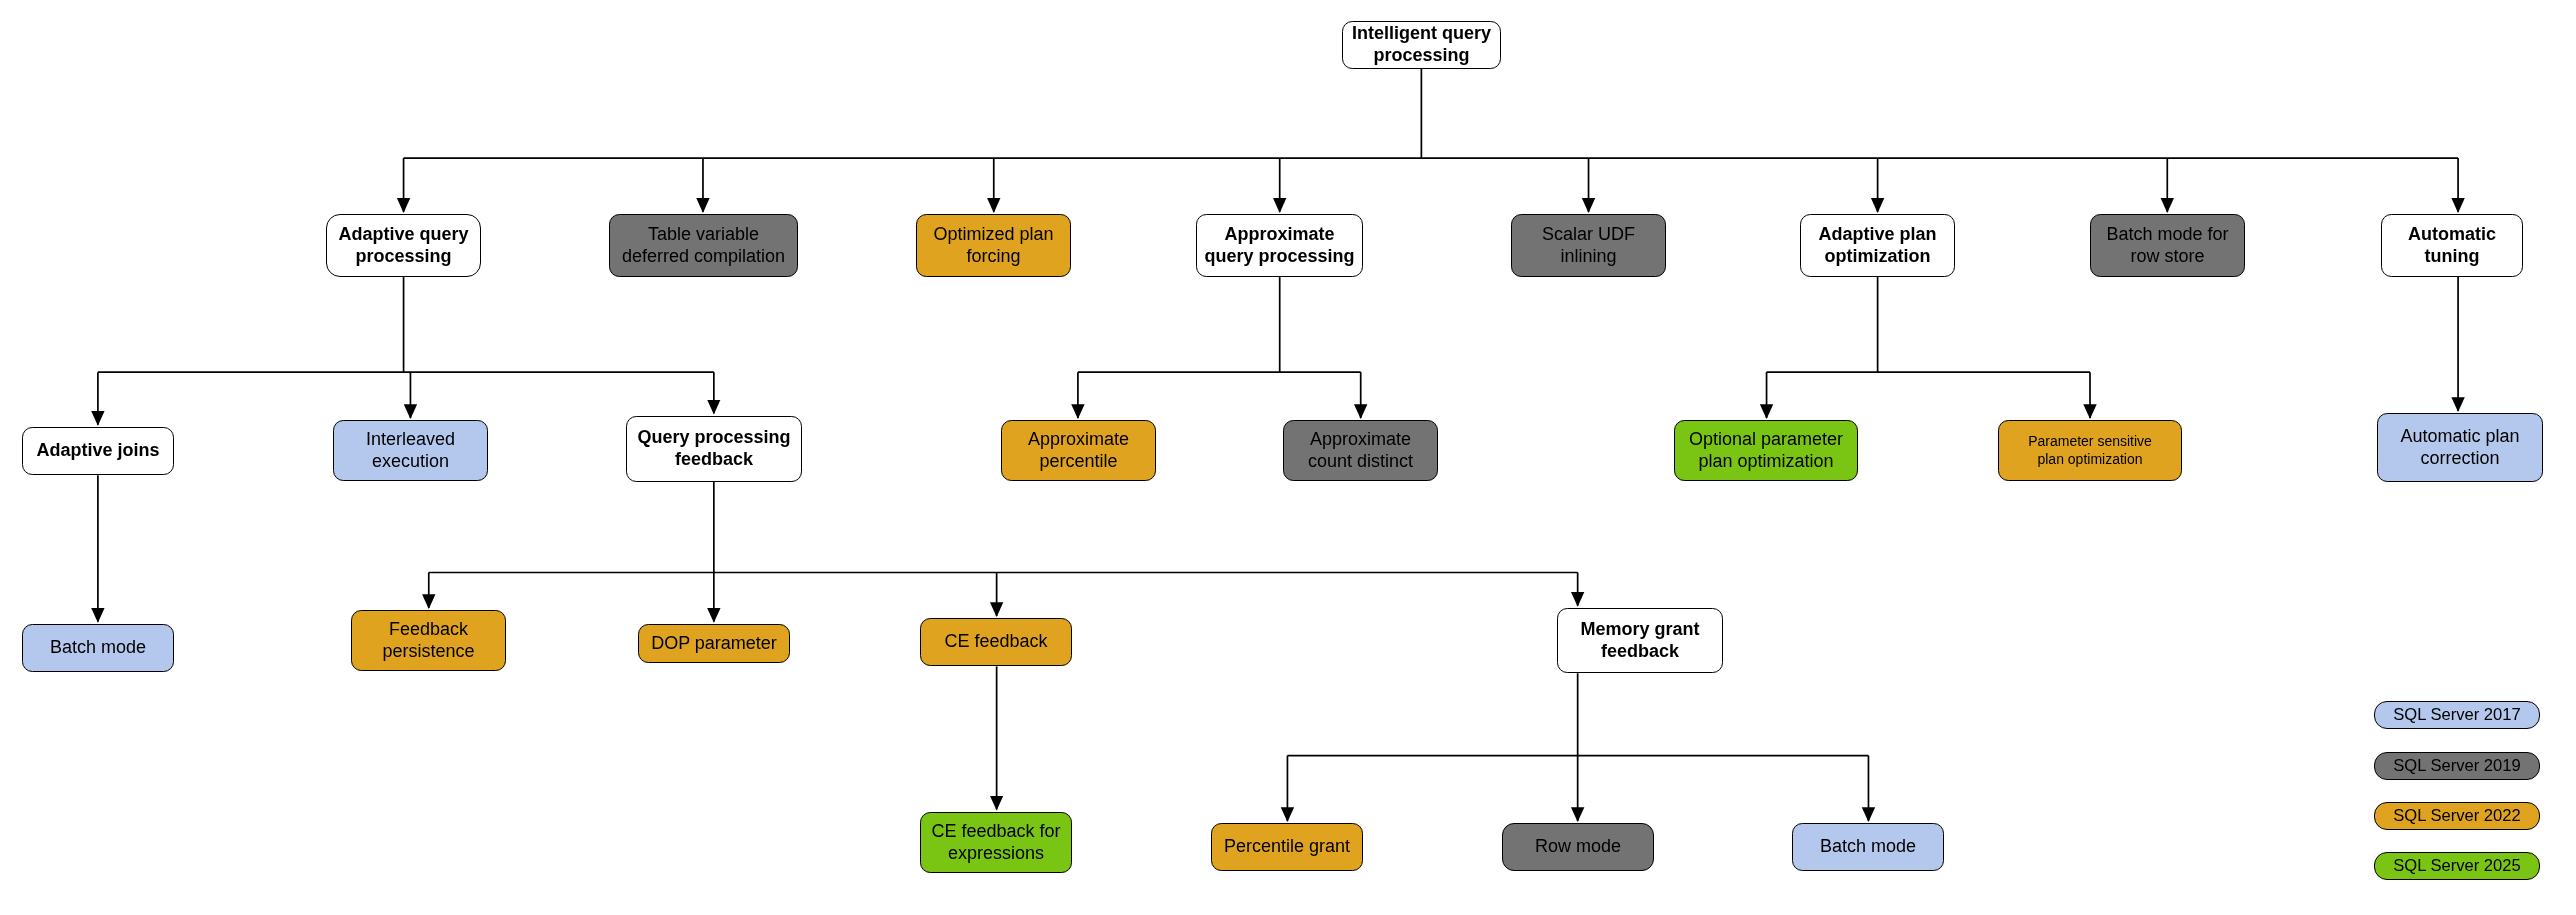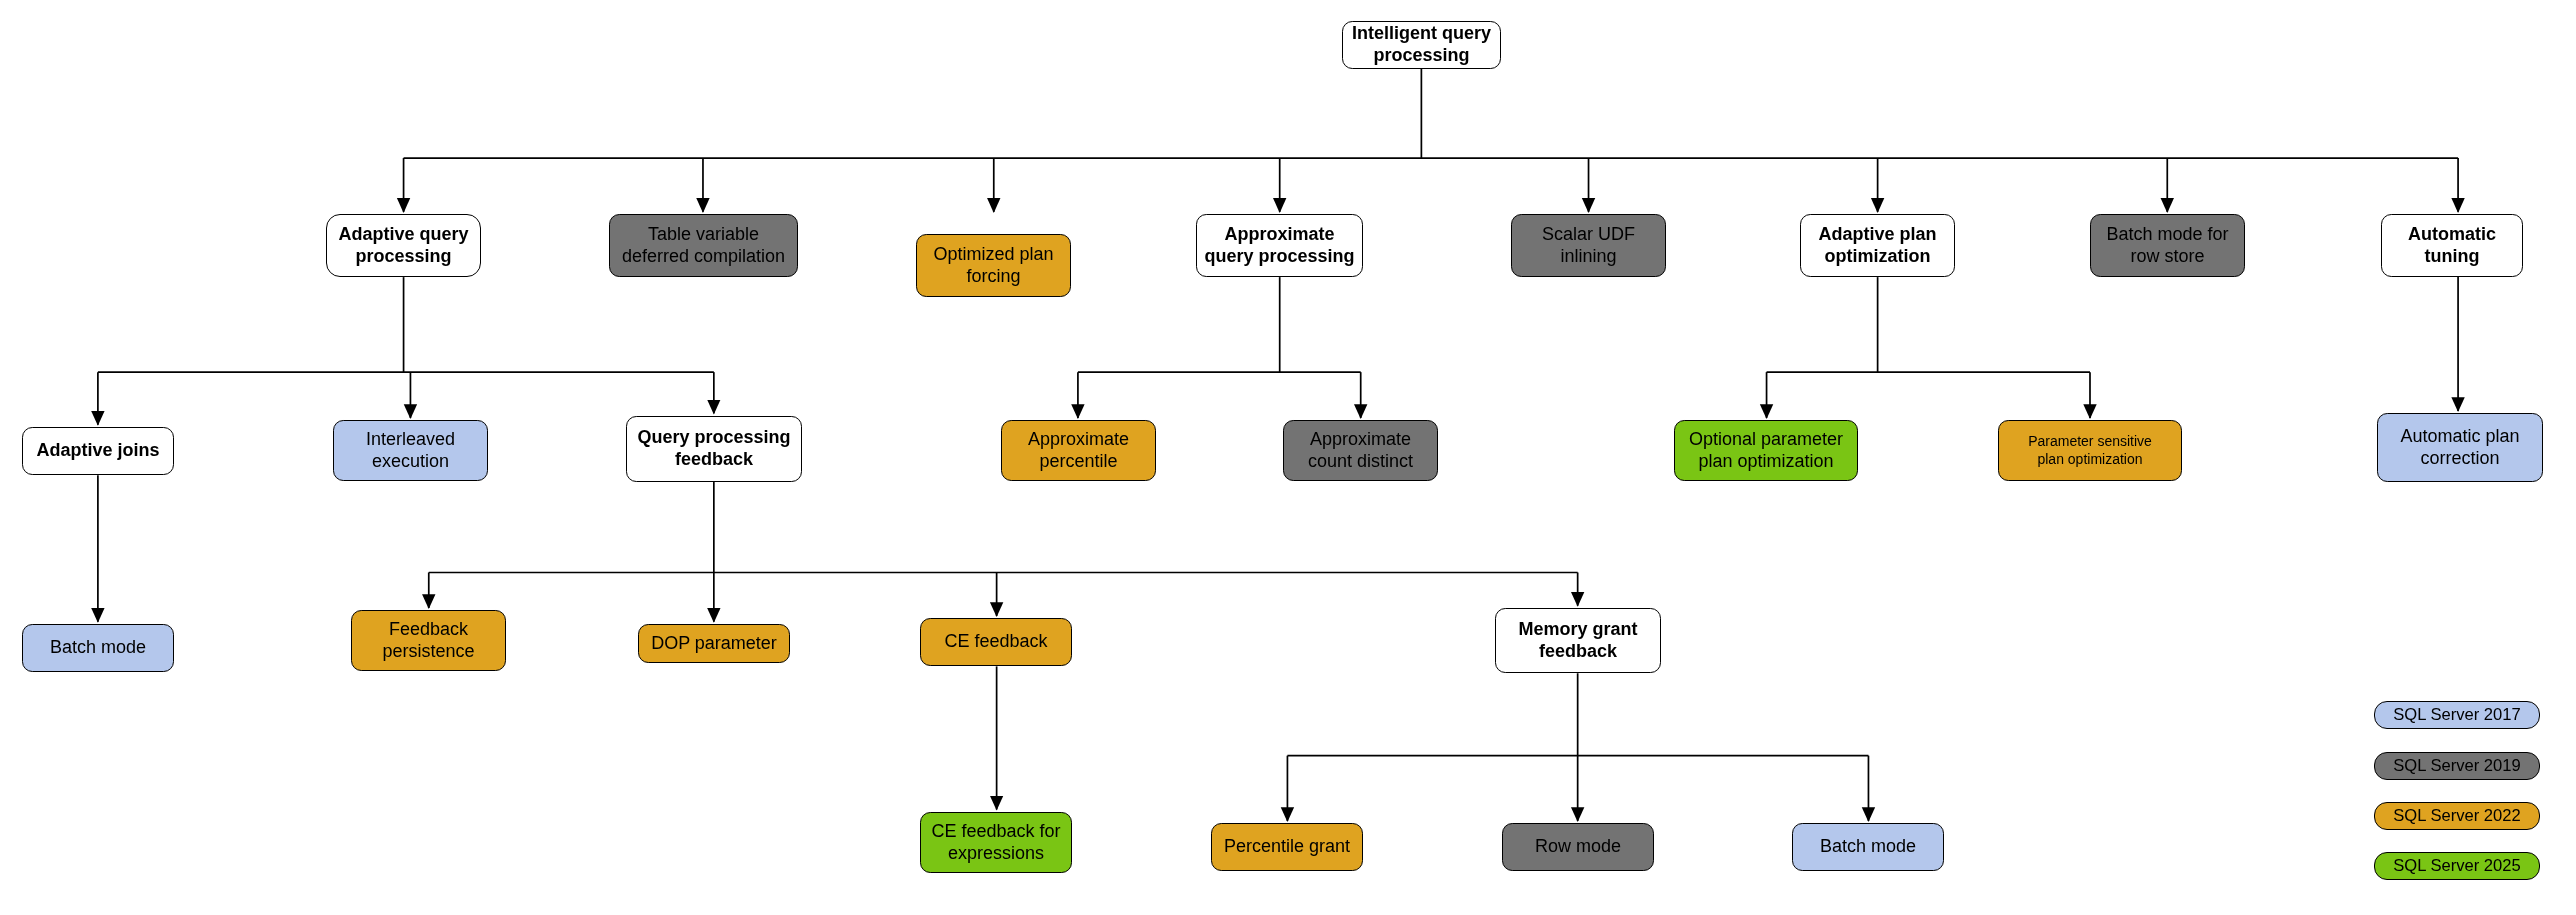--- a/index.html
+++ b/index.html
@@ -106,21 +106,21 @@
         <path d="M 2756 1320 L 2756 1434" marker-end="url(#arrow)"></path>
         <path d="M 3264 1320 L 3264 1434" marker-end="url(#arrow)"></path>
       </g>
   </svg>
   <div id="node-layer">
       <div class="node vnone bold" style="left: 1342px; top: 20.6px; width: 159px; height: 48px; font-size: 18px;">Intelligent query processing</div>
       <div class="node vnone bold" style="left: 326px; top: 214px; width: 155px; height: 63px; font-size: 18px; border-radius: 14px;">Adaptive query
 processing</div>
       <div class="node v2019" style="left: 609px; top: 214px; width: 189px; height: 63px; font-size: 18px;">Table variable
 deferred compilation</div>
-      <div class="node v2022" style="left: 916px; top: 214px; width: 155px; height: 63px; font-size: 18px; margin-top: 20px;">Optimized plan
+      <div class="node v2022" style="left: 916px; top: 214px; width: 155px; height: 63px; font-size: 18px;">Optimized plan
 forcing</div>
       <div class="node vnone bold" style="left: 1196px; top: 214px; width: 167px; height: 63px; font-size: 18px;">Approximate
 query processing</div>
       <div class="node v2019" style="left: 1511px; top: 214px; width: 155px; height: 63px; font-size: 18px;">Scalar UDF
 inlining</div>
       <div class="node vnone bold" style="left: 1800px; top: 214px; width: 155px; height: 63px; font-size: 18px;">Adaptive plan
 optimization</div>
       <div class="node v2019" style="left: 2090px; top: 214px; width: 155px; height: 63px; font-size: 18px;">Batch mode for
 row store</div>
       <div class="node vnone bold" style="left: 2381px; top: 214px; width: 142px; height: 63px; font-size: 18px;">Automatic
@@ -138,26 +138,26 @@
 plan optimization</div>
       <div class="node v2022" style="left: 1998px; top: 420px; width: 184px; height: 61px; font-size: 14px;">Parameter sensitive
 plan optimization</div>
       <div class="node v2017" style="left: 2377px; top: 413px; width: 166px; height: 69px; font-size: 18px;">Automatic plan
 correction</div>
       <div class="node v2017" style="left: 22px; top: 624px; width: 152px; height: 48px; font-size: 18px;">Batch mode</div>
       <div class="node v2022" style="left: 351px; top: 610px; width: 155px; height: 61px; font-size: 18px;">Feedback
 persistence</div>
       <div class="node v2022" style="left: 638px; top: 624px; width: 152px; height: 39px; font-size: 18px;">DOP parameter</div>
       <div class="node v2022" style="left: 920px; top: 618px; width: 152px; height: 48px; font-size: 18px;">CE feedback</div>
-      <div class="node vnone bold" style="left: 1495px; top: 608px; width: 166px; height: 65px; font-size: 18px;">Memory grant
+      <div class="node vnone bold" style="left: 1557px; top: 608px; width: 166px; height: 65px; font-size: 18px;">Memory grant
 feedback</div>
       <div class="node v2025" style="left: 920px; top: 812px; width: 152px; height: 61px; font-size: 18px;">CE feedback for
 expressions</div>
       <div class="node v2022" style="left: 1211px; top: 823px; width: 152px; height: 48px; font-size: 18px;">Percentile grant</div>
-      <div class="node v2019" style="left: 1502px; top: 823px; width: 152px; height: 48px; font-size: 18px;">Row mode</div>
+      <div class="node v2019" style="left: 1502px; top: 823px; width: 152px; height: 48px; font-size: 18px; border-radius: 12px;">Row mode</div>
       <div class="node v2017" style="left: 1792px; top: 823px; width: 152px; height: 48px; font-size: 18px;">Batch mode</div>
     </div>
   <div id="legend-layer">
       <div class="legend-item v2017" style="left: 2374px; top: 701px; width: 166px; height: 27.5px;">SQL Server 2017</div>
       <div class="legend-item v2019" style="left: 2374px; top: 752px; width: 166px; height: 27.5px;">SQL Server 2019</div>
       <div class="legend-item v2022" style="left: 2374px; top: 802px; width: 166px; height: 27.5px;">SQL Server 2022</div>
       <div class="legend-item v2025" style="left: 2374px; top: 852px; width: 166px; height: 27.5px;">SQL Server 2025</div>
     </div>
 </div>
 

